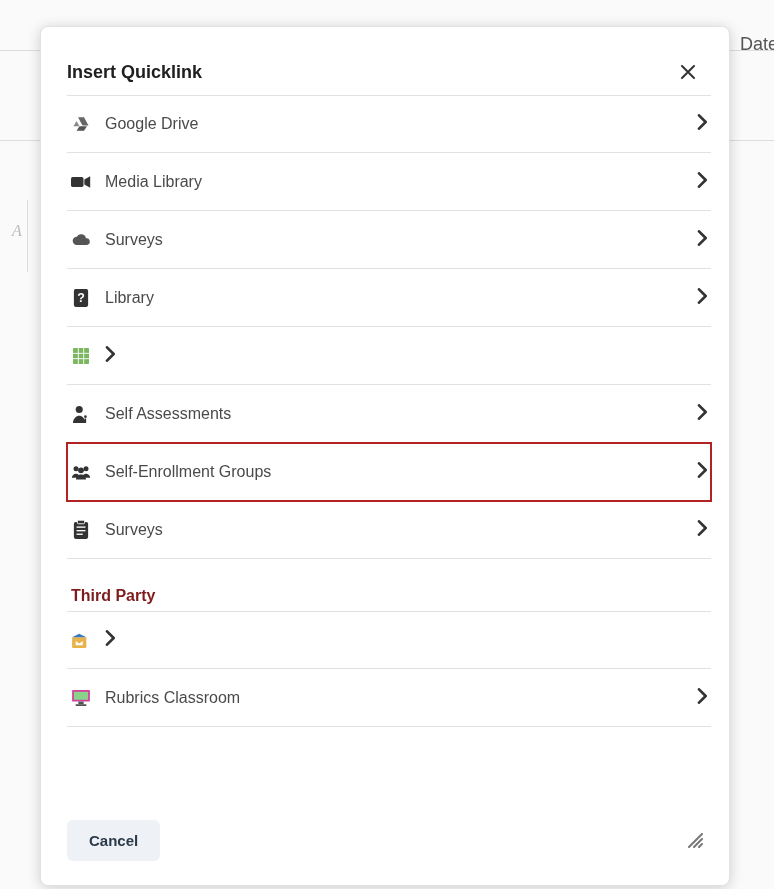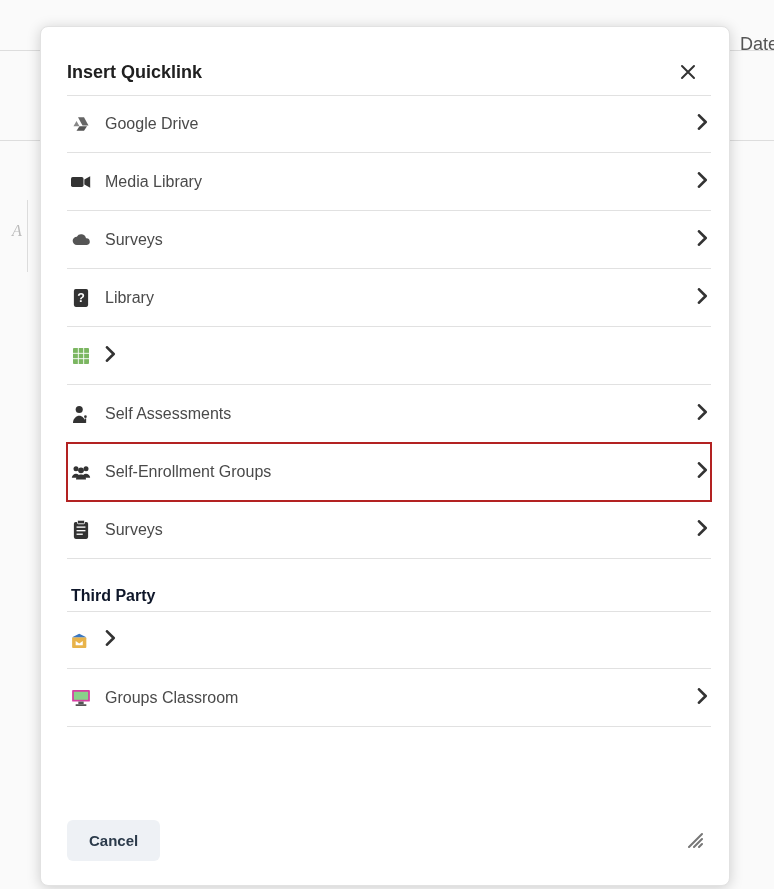--- a/index.html
+++ b/index.html
@@ -148,21 +148,21 @@
   .highlighted {
     outline: 2px solid #b32222;
     outline-offset: -1px;
     border-bottom: 1px solid #b32222;
     justify-content: space-between;
   }
 
   .section-header {
     font-size: 16px;
     font-weight: 700;
-    color: #0f172a;
+    color: #7f1d1d;
     margin-top: 28px;
     margin-bottom: 6px;
     padding-left: 4px;
   }
 
   .modal-footer {
     padding: 20px 26px 24px 26px;
     display: flex;
     align-items: center;
     gap: 37px;
@@ -357,21 +357,21 @@
 
       <div class="list-item">
         <span class="icon-box">
           <svg viewBox="0 0 20 18" width="18" height="16">
               <rect x="0" y="0" width="20" height="13" rx="1" fill="#d63fa2"></rect>
               <rect x="2" y="2" width="16" height="9" fill="#8ad18a"></rect>
               <rect x="7" y="13" width="6" height="3" fill="#555"></rect>
               <rect x="4" y="16" width="12" height="2" fill="#555"></rect>
             </svg>
         </span>
-        <span class="label">Groups Classroom</span>
+        <span class="label">Rubrics Classroom</span>
         <span class="chevron">
           <svg viewBox="0 0 8 12">
               <path d="M1 1l5 5-5 5" stroke="#333" stroke-width="2" fill="none" stroke-linecap="round" stroke-linejoin="round"></path>
             </svg>
         </span>
       </div>
 
       <div class="spacer-bottom"></div>
     </div>
   </div>

